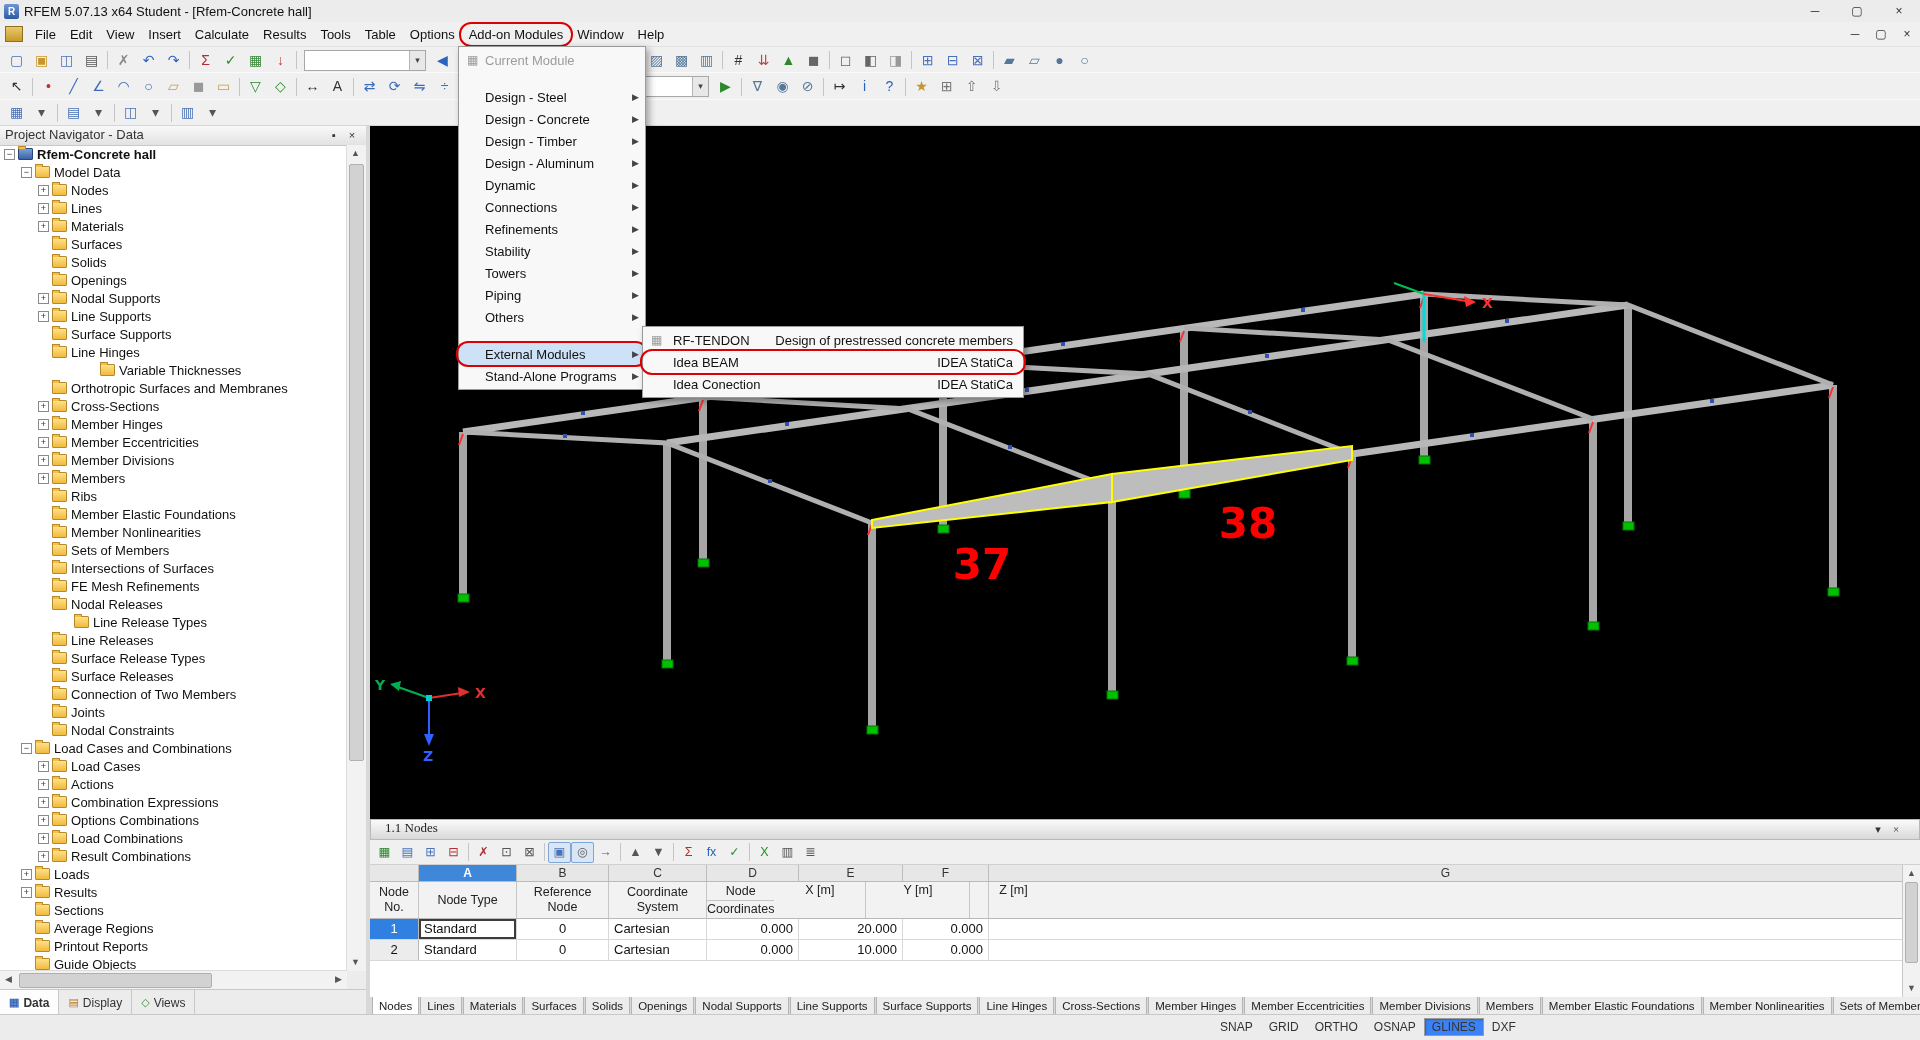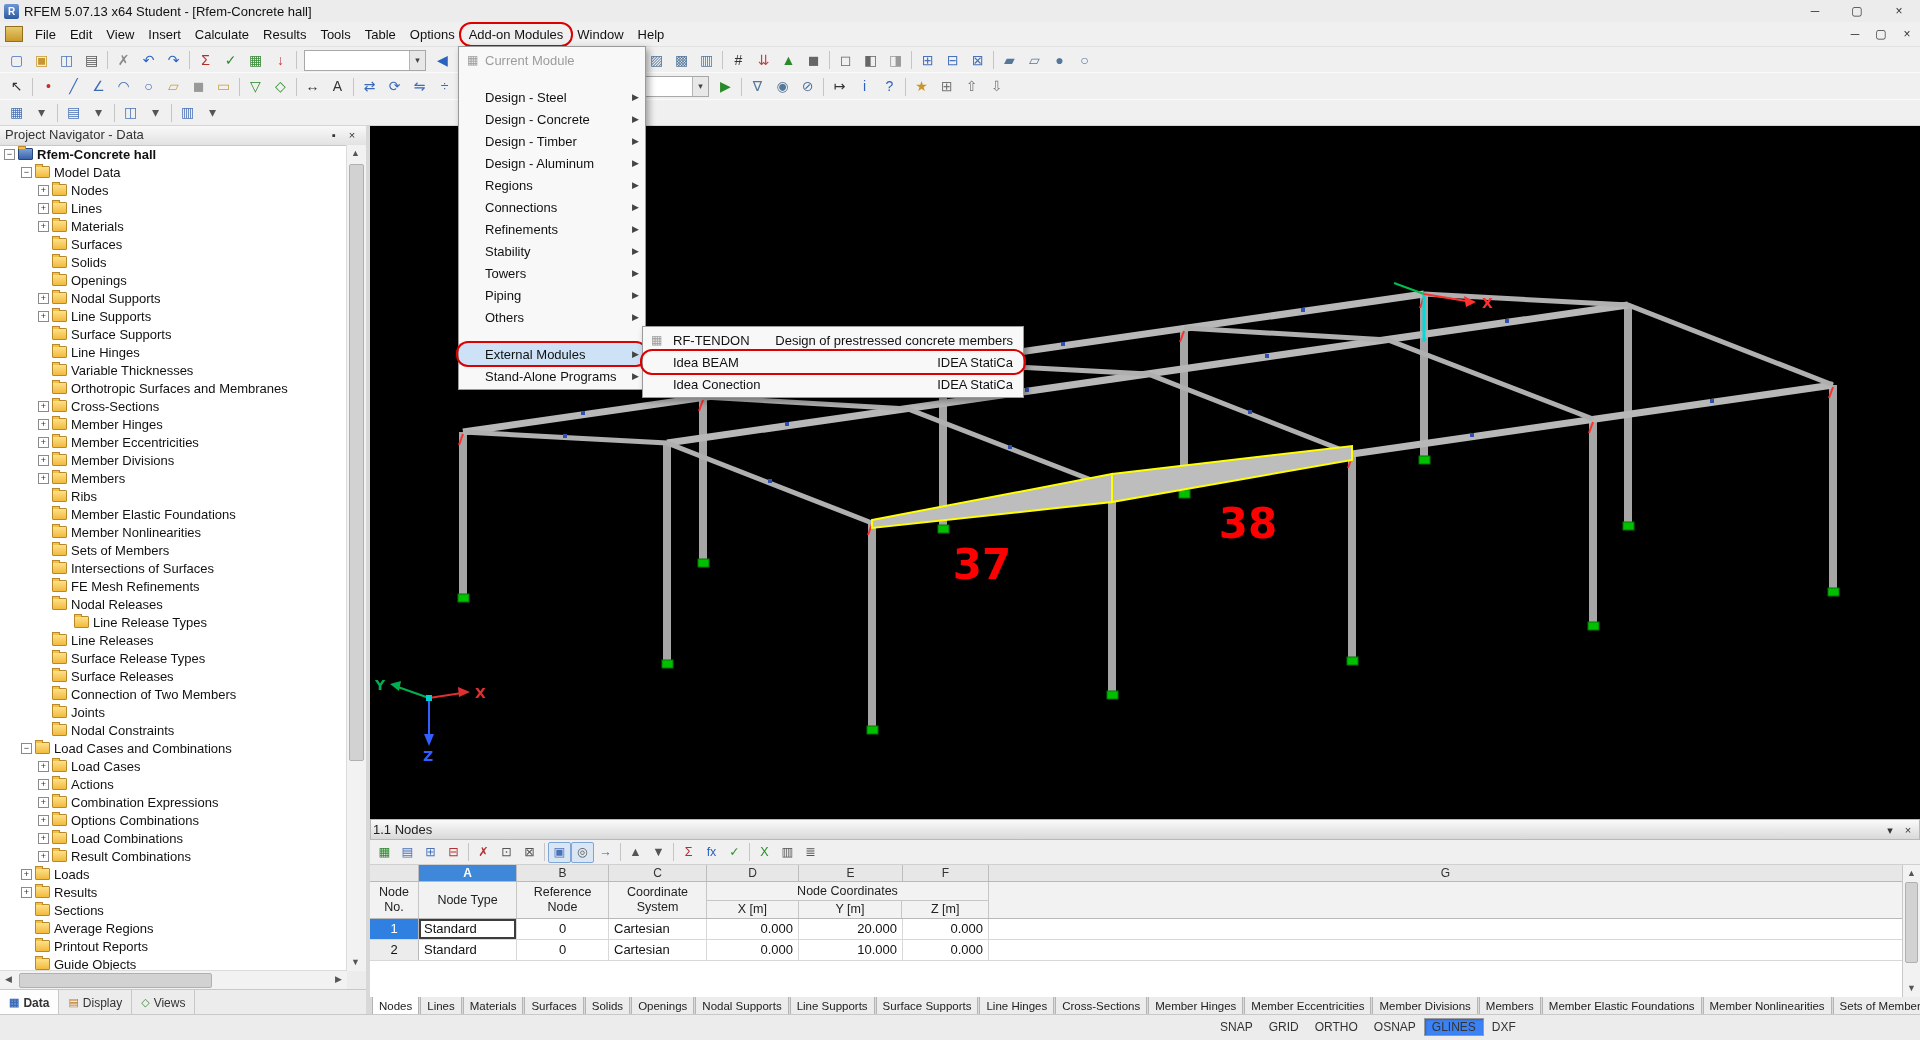--- a/index.html
+++ b/index.html
@@ -75,34 +75,34 @@
   .mi.selected{background:#cde2f7;}
   .menu-sep{height:1px;background:#d4d4d4;margin:3px 3px;}
   .ext-submenu{position:absolute;left:642px;top:326px;width:380px;background:#f8f8f8;border:1px solid #9a9a9a;
                box-shadow:3px 3px 7px rgba(0,0,0,.35);z-index:61;padding:2px 0;font-size:13px;}
   .smi{height:22px;display:flex;align-items:center;padding:0 10px 0 8px;position:relative;color:#111;}
   .smi-icon{width:22px;flex:none;font-size:12px;color:#999;}
   .smi-right{margin-left:auto;padding-left:14px;}
   
   .table-panel{position:absolute;left:370px;top:819px;width:1550px;bottom:25px;background:#f0f0f0;z-index:3;}
   .tp-title{height:21px;background:linear-gradient(#fafafa,#d9d9d9);border:1px solid #b8b8b8;box-sizing:border-box;
-            display:flex;align-items:center;font-size:13px;padding:0 2px;color:#222;}
+            display:flex;align-items:flex-start;font-size:13px;padding:0 14px;color:#222;font-family:Liberation Serif, serif;}
   .tp-title-btns{margin-left:auto;display:flex;}
   .tp-title .gbtn{width:18px;line-height:18px;font-size:11px;}
   .tp-toolbar{height:24px;display:flex;align-items:center;padding-left:3px;background:#f0f0f0;border-bottom:1px solid #d0d0d0;}
   .tp-toolbar .ticon{width:21px;height:19px;line-height:19px;font-size:12.5px;}
   .tp-grid{position:absolute;top:46px;left:0;right:17px;bottom:18px;background:#fff;overflow:hidden;font-size:13px;}
   .tp-vscroll{position:absolute;top:46px;right:0;width:17px;bottom:18px;background:#f2f2f2;border-left:1px solid #c8c8c8;}
   .w-no{width:49px;}.w-a{width:98px;}.w-b{width:92px;}.w-c{width:98px;}.w-d{width:92px;}.w-e{width:104px;}.w-f{width:86px;}.w-g{flex:1;}
   .letters-row{display:flex;height:16px;background:#e7e7e7;border-bottom:1px solid #b9b9b9;}
   .lcell{border-right:1px solid #bdbdbd;text-align:center;font-size:12px;color:#333;line-height:16px;box-sizing:border-box;}
   .lcell.colA{background:#3f87d9;color:#fff;font-weight:bold;}
   .header-row{display:flex;height:36px;background:#f2f2f2;border-bottom:1px solid #b9b9b9;text-align:center;font-size:12.5px;color:#222;}
   .h-cell{border-right:1px solid #c6c6c6;display:flex;flex-direction:column;justify-content:center;box-sizing:border-box;line-height:15px;}
-  .h-coords{width:282px;display:flex;flex-direction:column;box-sizing:border-box;border-right:1px solid #c6c6c6;}
+  .h-coords{width:282px;display:flex;box-sizing:border-box;border-right:1px solid #c6c6c6;}
   .h-coords-top{height:18px;line-height:18px;border-bottom:1px solid #c6c6c6;}
   .h-coords-bottom{flex:1;display:flex;}
   .h-coords-bottom span{border-right:1px solid #c6c6c6;line-height:17px;box-sizing:border-box;}
   .h-coords-bottom span:last-child{border-right:none;}
   .trow{display:flex;height:20px;border-bottom:1px solid #d8d8d8;font-size:13px;}
   .tcell{border-right:1px solid #d8d8d8;padding:0 5px;line-height:20px;white-space:nowrap;overflow:hidden;box-sizing:border-box;}
   .cell-no{text-align:center;background:#ececec;border-right:1px solid #b9b9b9;padding:0;}
   .cell-ref{text-align:center;}
   .num{text-align:right;}
   .trow.selected .cell-no{background:#2f80e0;color:#fff;}
@@ -329,21 +329,21 @@
       <div class="tree-row" style="padding-left: 38px;">
     <span class="expander hid"></span>
     <span class="ticon-tree"></span>
     <span class="tree-label">Surface Supports</span>
   </div>
       <div class="tree-row" style="padding-left: 38px;">
     <span class="expander hid"></span>
     <span class="ticon-tree"></span>
     <span class="tree-label">Line Hinges</span>
   </div>
-      <div class="tree-row" style="padding-left: 38px;">
+      <div class="tree-row" style="padding-left: 38px; margin-left: 48px;">
     <span class="expander hid"></span>
     <span class="ticon-tree"></span>
     <span class="tree-label">Variable Thicknesses</span>
   </div>
       <div class="tree-row" style="padding-left: 38px;">
     <span class="expander hid"></span>
     <span class="ticon-tree"></span>
     <span class="tree-label">Orthotropic Surfaces and Membranes</span>
   </div>
       <div class="tree-row" style="padding-left: 38px;">
@@ -781,21 +781,21 @@
   </div><div class="mi">
     <span class="mi-icon"></span>
     <span class="mi-label">Design - Timber</span>
     <span class="mi-arrow">▶</span>
   </div><div class="mi">
     <span class="mi-icon"></span>
     <span class="mi-label">Design - Aluminum</span>
     <span class="mi-arrow">▶</span>
   </div><div class="mi">
     <span class="mi-icon"></span>
-    <span class="mi-label">Regions</span>
+    <span class="mi-label">Dynamic</span>
     <span class="mi-arrow">▶</span>
   </div><div class="mi">
     <span class="mi-icon"></span>
     <span class="mi-label">Connections</span>
     <span class="mi-arrow">▶</span>
   </div><div class="mi">
     <span class="mi-icon"></span>
     <span class="mi-label">Refinements</span>
     <span class="mi-arrow">▶</span>
   </div><div class="mi">

